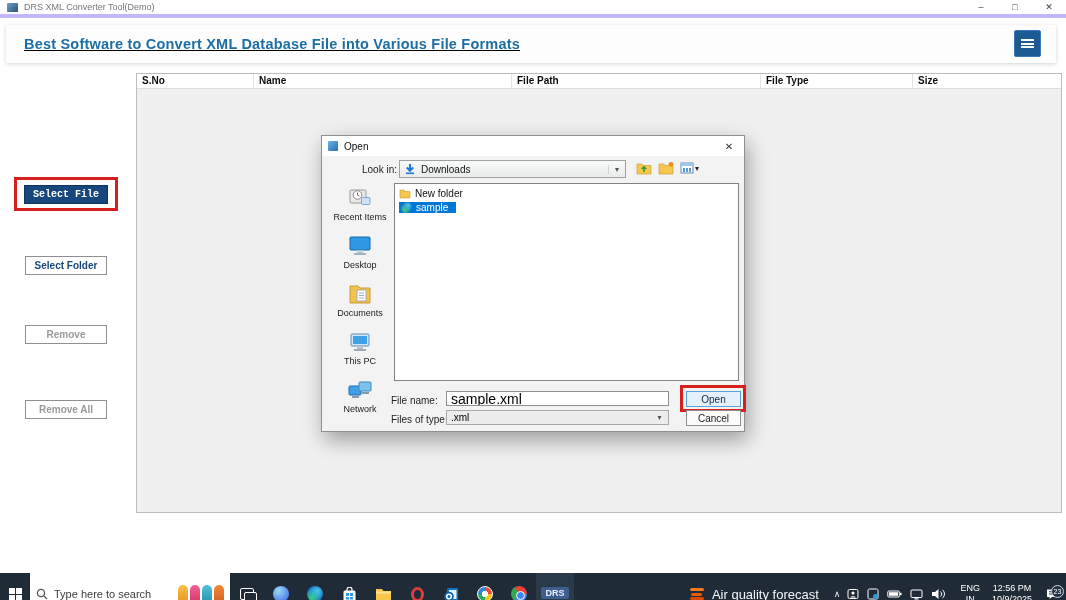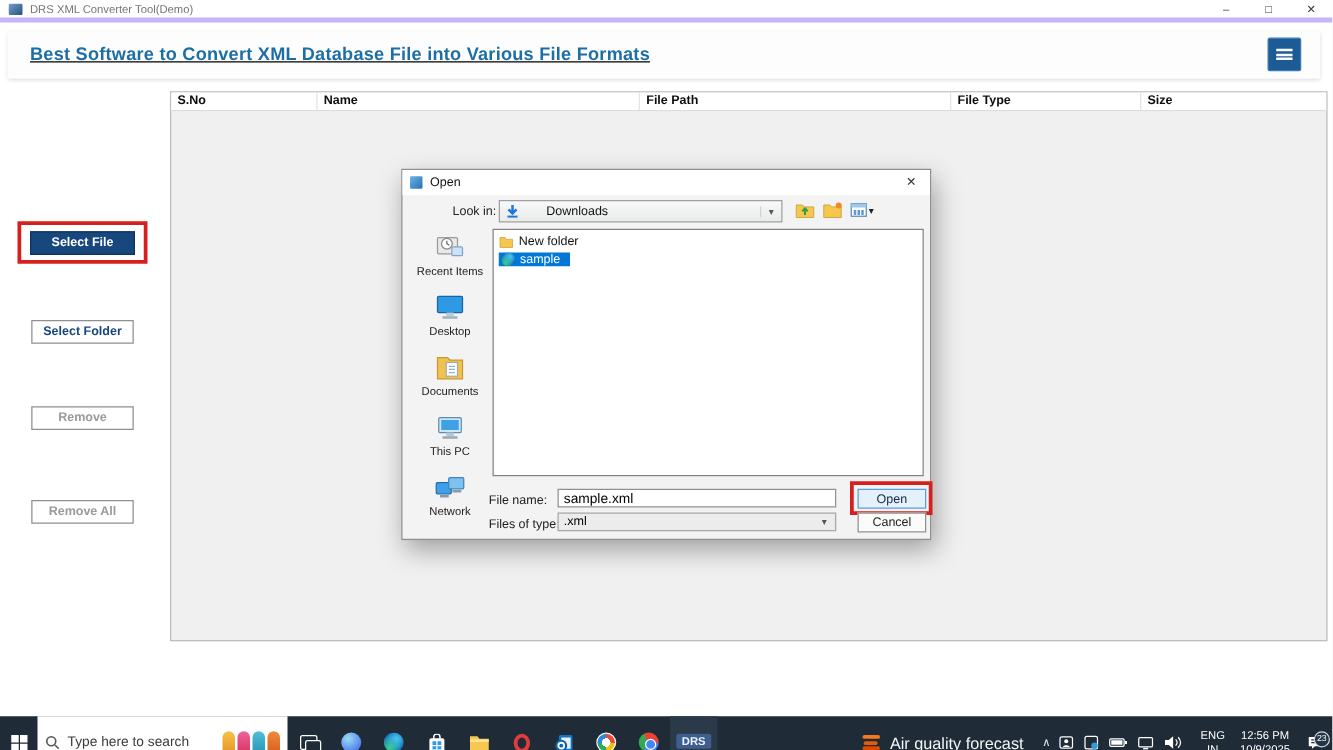--- a/index.html
+++ b/index.html
@@ -21,56 +21,56 @@
   .menu-bars i { display:block; height:2px; background:#fff; }
 
   
   .file-table { position:absolute; left:136px; top:73px; width:926px; height:440px; border:1px solid #bdbdbd; background:#f0f0f0; }
   .thead { display:flex; height:15px; background:#fff; border-bottom:1px solid #dcdcdc; }
   .th { font-size:10px; font-weight:bold; color:#0d0d0d; padding:1px 0 0 5px; border-right:1px solid #e4e4e4; }
   .c1{width:117px}.c2{width:258px}.c3{width:249px}.c4{width:152px}.c5{width:148px;border-right:none}
 
   
   .redbox-select { position:absolute; left:14px; top:177px; width:104px; height:34px; border:3px solid #d6201d; }
-  .btn-primary { position:absolute; left:24px; top:185px; width:84px; height:19px; background:#17477d; border:1px solid #0d3560; color:#fff; font-weight:bold; font-size:10px; display:flex; align-items:center; justify-content:center; cursor:pointer; }
+  .btn-primary { position:absolute; left:24px; top:185px; width:84px; height:19px; background:#17477d; border:1px solid #0d3560; color:#fff; font-weight:bold; font-size:10px; display:flex; align-items:center; justify-content:center; cursor:pointer;font-family:Liberation Mono, monospace; }
   .btn-outline { position:absolute; width:82px; height:19px; background:#fff; border:1px solid #8f8f8f; font-size:10px; font-weight:bold; display:flex; align-items:center; justify-content:center; cursor:pointer; }
   .btn-folder { left:25px; top:256px; color:#17477d; }
   .btn-remove { left:25px; top:325px; color:#9a9a9a; }
   .btn-removeall { left:25px; top:400px; color:#9a9a9a; }
 
   
   .dialog { position:absolute; left:321px; top:135px; width:424px; height:297px; background:#f3f3f3; border:1px solid #8f8f8f; box-shadow:3px 8px 20px rgba(0,0,0,.35); font-size:10px; }
   .dlg-titlebar { height:20px; background:#fff; display:flex; align-items:center; }
   .dlg-icon { width:10px; height:10px; margin-left:6px; background:linear-gradient(135deg,#69b3e7,#2c6fae); border-radius:1px; }
   .dlg-title { margin-left:6px; font-size:10px; color:#111; }
   .dlg-close { margin-left:auto; width:30px; height:100%; display:flex; align-items:center; justify-content:center; font-size:10px; color:#333; cursor:pointer; }
 
   .lookin-label { position:absolute; left:40px; top:28px; color:#222; }
   .lookin-select { position:absolute; left:77px; top:24px; width:227px; height:18px; background:linear-gradient(#f8f9f9,#e9ebeb); border:1px solid #a0a0a0; display:flex; align-items:center; cursor:pointer; }
-  .lookin-select .txt { margin-left:21px; color:#111;text-align:right; }
+  .lookin-select .txt { margin-left:5px; color:#111;text-align:right; }
   .dd-caret { margin-left:auto; width:17px; text-align:center; color:#555; font-size:8px; border-left:1px solid #d2d2d2; }
   .dlg-toolbar { position:absolute; left:314px; top:25px; display:flex; align-items:center; gap:6px; }
   .tool { display:flex; align-items:center; cursor:pointer; }
   .tool .caret { font-size:8px; color:#222; margin-left:1px; }
 
   .places { position:absolute; left:6px; top:50px; width:64px; display:flex; flex-direction:column; align-items:center; }
   .place { display:flex; flex-direction:column; align-items:center; margin-bottom:13px; cursor:pointer; }
   .place svg { margin-bottom:2px; }
   .place-label { font-size:9px; color:#222; }
 
   .filelist { position:absolute; left:72px; top:47px; width:345px; height:198px; background:#fff; border:1px solid #828282; padding:3px 0 0 4px; }
   .file-row { display:flex; align-items:center; height:13px; margin-bottom:1px; cursor:pointer; }
   .file-row .ficon { margin-right:4px; display:flex; }
   .file-name { font-size:10px; color:#111; }
   .sel-wrap { display:flex; align-items:center; background:#0078d7; padding:0 8px 0 2px; }
   .sel-wrap .file-name { color:#fff; margin-left:4px; }
   .edge-dot { width:11px; height:11px; border-radius:50%; background:radial-gradient(circle at 65% 30%, #45c8e8, rgba(0,0,0,0) 55%), radial-gradient(circle at 30% 75%, #37d08a, rgba(0,0,0,0) 60%), radial-gradient(circle, #1f7ad0 40%, #0d47a1); }
 
   .fname-label { position:absolute; left:69px; top:259px; color:#222; }
-  .fname-input { position:absolute; left:124px; top:255px; width:223px; height:15px; border:1px solid #8f8f8f; background:#fff; font-size:11px; font-family:inherit; padding:0 4px; }
+  .fname-input { position:absolute; left:124px; top:255px; width:223px; height:15px; border:1px solid #8f8f8f; background:#fff; font-size:14px; font-family:inherit; padding:0 4px; }
   .open-redbox { position:absolute; left:358px; top:249px; width:66px; height:27px; border:3px solid #d6201d; }
   .open-btn { position:absolute; left:364px; top:255px; width:55px; height:16px; background:#e4f0fa; border:1px solid #5a9edb; font-size:10px; color:#102a43; display:flex; align-items:center; justify-content:center; cursor:pointer; }
   .ftype-label { position:absolute; left:69px; top:278px; color:#222; }
   .ftype-select { position:absolute; left:124px; top:274px; width:223px; height:15px; border:1px solid #a8a8a8; background:#ececec; display:flex; align-items:center; padding-left:4px; cursor:pointer; }
   .cancel-btn { position:absolute; left:364px; top:274px; width:55px; height:16px; background:#fbfbfb; border:1px solid #8f8f8f; font-size:10px; color:#222; display:flex; align-items:center; justify-content:center; cursor:pointer; }
 
   
   .taskbar { position:absolute; left:0; top:573px; width:1066px; height:42px; background:#1f2b36; display:flex; align-items:stretch; color:#fff; }
   .start { width:30px; display:flex; align-items:center; justify-content:center; cursor:pointer; }
   .win-logo { width:13px; height:13px; display:grid; grid-template-columns:6px 6px; grid-template-rows:6px 6px; gap:1px; }

